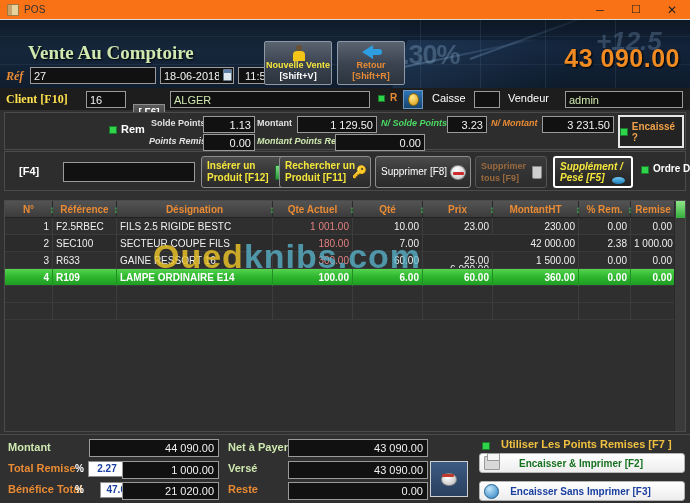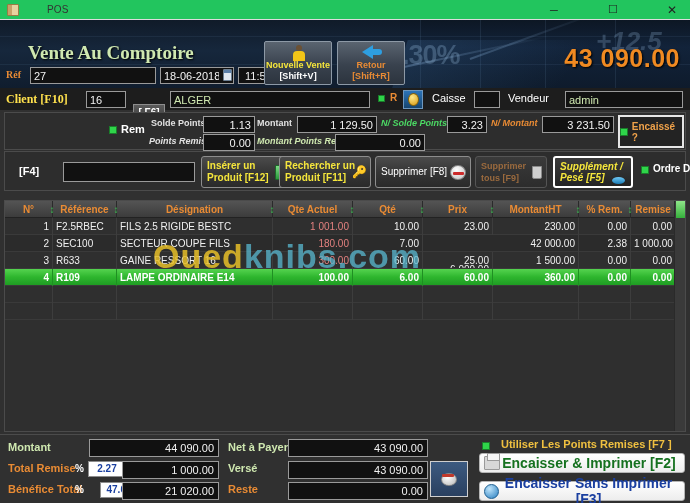--- a/index.html
+++ b/index.html
@@ -7,23 +7,22 @@
   body {
     font-family: "Liberation Sans", sans-serif;
     background:#2b2b2b;
     font-size:11px;
     color:#e8e8e8;
     -webkit-font-smoothing:none;
   }
 
   
   #titlebar{
-    height:20px; background:#22c55e; display:flex; align-items:center;
+    height:20px; background:#f97316; display:flex; align-items:center;
     border-bottom:1px solid #dcdcdc;
-    gap:23px;
   }
   #titlebar .app-ico{
     width:12px;height:12px;margin:0 5px 0 7px;
     background:linear-gradient(90deg,#c8a268 0 45%,#e8d2a0 45% 100%);
     border:1px solid #9b7b44; border-radius:1px;
   }
   #titlebar .tb-title{ font-size:10px; color:#333; letter-spacing:.2px; }
   #titlebar .tb-spacer{ flex:1; }
   .wbtn{ width:36px;height:20px;display:flex;align-items:center;justify-content:center;
          color:#222; font-size:11px; }
@@ -76,22 +75,22 @@
     color:#cfe8b0; text-shadow:1px 1px 2px #000;
   }
   #bigamount{
     position:absolute; right:10px; top:24px;
     font-size:25px; font-weight:bold; color:#f08a22;
     font-family:"Liberation Sans",sans-serif; letter-spacing:.5px;
     text-shadow:1px 1px 2px #000;
   }
 
   
-  .lbl-ref{ position:absolute;left:6px;top:49px;color:#e98b34;font-weight:bold;font-size:10px;
-            font-family:"Liberation Serif",serif; }
+  .lbl-ref{ position:absolute;left:6px;top:49px;color:#e98b34;font-weight:bold;font-size:12px;
+            font-family:"Liberation Serif",serif;font-style:italic; }
   .ifield{
     background:#111; border:1px solid #9a9a9a; color:#f2f2f2;
     font-size:11px; padding:1px 3px; height:17px; line-height:15px;
     font-family:"Liberation Sans",sans-serif;
   }
   .ifield.r{ text-align:right; }
   #ref-input{ position:absolute;left:30px;top:47px;width:126px; }
   #date-input{ position:absolute;left:160px;top:47px;width:74px; text-align:center; padding-right:14px;}
   #date-ico{ position:absolute;left:223px;top:49px;width:9px;height:12px;
              background:#dfe7f0;border:1px solid #6c7f92;border-radius:1px; }
@@ -321,21 +320,21 @@
   #btn-cash .disc:after{content:"";position:absolute;width:12px;height:3px;background:#c0392b;border-radius:1px;}
   #chk-pts{ position:absolute;left:482px;top:7px;width:8px;height:8px;background:#2fd44a;border:1px solid #1a7d2a; }
   #lbl-pts{ position:absolute;left:494px;top:3px;color:#f0c040;font-size:11px;font-weight:bold;white-space:nowrap;margin-left:7px; }
   .wbtn2{
     position:absolute;left:479px;width:206px;height:20px;border-radius:3px;
     background:linear-gradient(180deg,#ffffff,#ededed);border:1px solid #b5b5b5;
     display:flex;align-items:center;
   }
   #btn-enc-imp{ top:18px; }
   #btn-enc-sans{ top:46px; }
-  .wbtn2 .t{ flex:1;text-align:center;font-size:14px;font-weight:bold;padding-right:6px; }
+  .wbtn2 .t{ flex:1;text-align:center;font-size:10px;font-weight:bold;padding-right:22px; }
   #btn-enc-imp .t{ color:#15711f; }
   #btn-enc-sans .t{ color:#1a3fa0; }
   .ico-printer{ width:16px;height:14px;margin-left:4px;background:#d8d8d8;border:1px solid #9a9a9a;border-radius:1px;position:relative;flex:none;}
   .ico-printer:after{content:"";position:absolute;left:2px;top:-4px;width:11px;height:6px;background:#f6f6f6;border:1px solid #9a9a9a;}
   .ico-globe{ width:15px;height:15px;margin-left:4px;border-radius:50%;flex:none;
     background:radial-gradient(circle at 35% 30%,#bfe5fb,#2a7fc0);border:1px solid #1d5f91;}
 </style>
 </head>
 <body>
 

